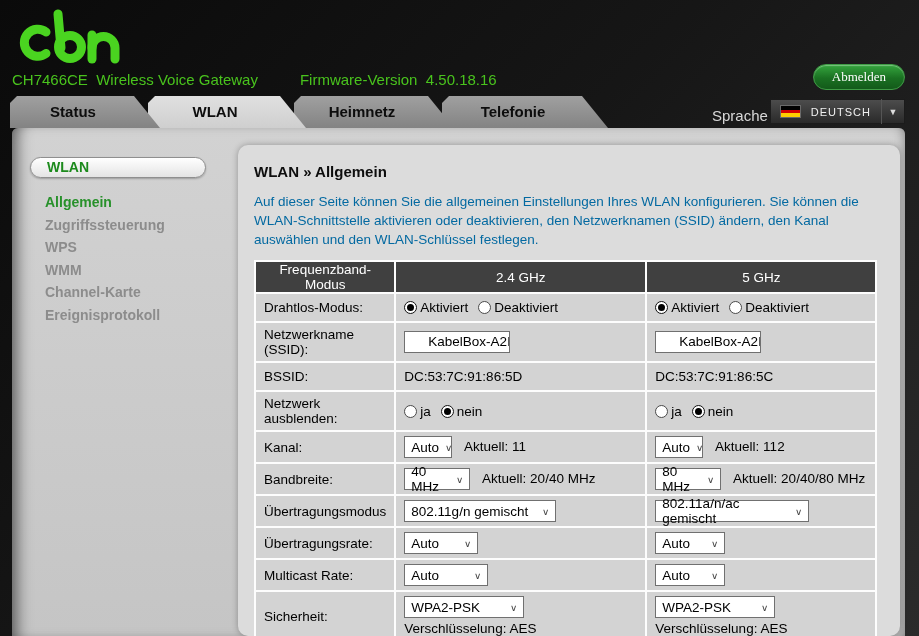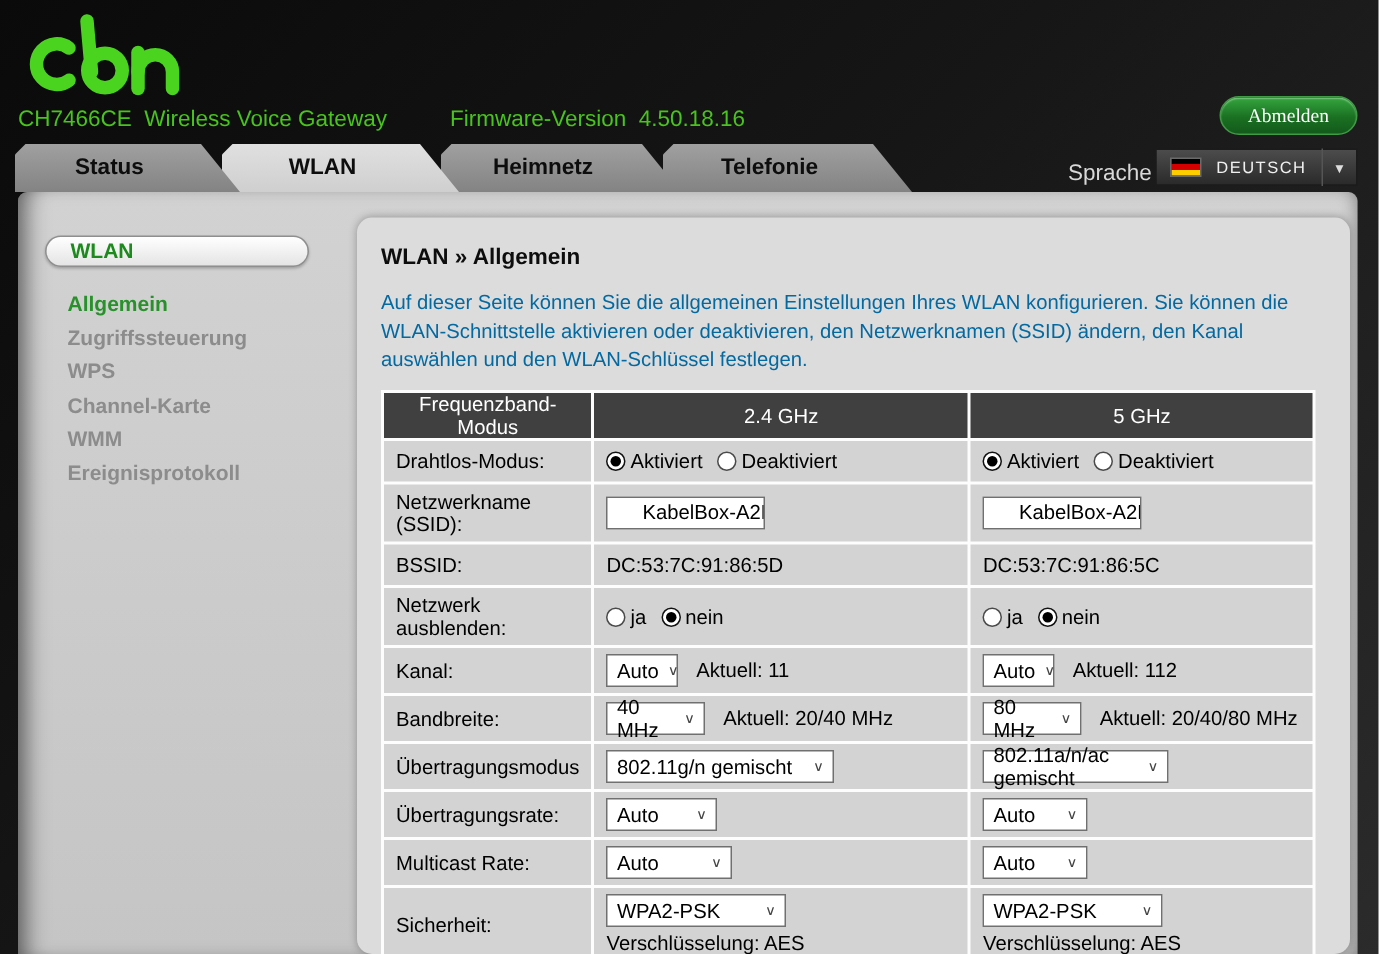--- a/index.html
+++ b/index.html
@@ -137,21 +137,21 @@
 
   
   .sel {
     display: inline-flex; justify-content: space-between; align-items: center;
     background: #fff; border: 1px solid #707070;
     padding: 2px 6px 2px 6px; font-size: 13.5px; height: 22px;
     vertical-align: middle; cursor: pointer;
   }
   .chev { font-size: 10px; color: #444; margin-left: 6px; transform: scaleY(.9); }
   .w48  { width: 48px; }  .w66 { width: 66px; }
-  .w152 { width: 152px; } .w154 { width: 124px; }
+  .w152 { width: 152px; } .w154 { width: 154px; }
   .w74  { width: 74px; }  .w84 { width: 84px; }  .w70 { width: 70px; }
   .w120 { width: 120px; }
   .aktuell { margin-left: 8px; }
   .enc-line { margin-top: 3px; font-size: 13.5px; }
 </style>
 </head>
 <body>
 
 <div class="header">
   <div class="logo">
@@ -187,22 +187,22 @@
 </div>
 
 <div class="wrapper">
 
   <div class="sidebar">
     <div class="side-pill">WLAN</div>
     <ul class="side-menu">
       <li class="active">Allgemein</li>
       <li>Zugriffssteuerung</li>
       <li>WPS</li>
+      <li>WMM</li>
       <li>Channel-Karte</li>
-      <li>WMM</li>
       <li>Ereignisprotokoll</li>
     </ul>
   </div>
 
   <div class="panel">
     <div class="breadcrumb">WLAN » Allgemein</div>
     <div class="desc">Auf dieser Seite können Sie die allgemeinen Einstellungen Ihres WLAN konfigurieren. Sie können die WLAN-Schnittstelle aktivieren oder deaktivieren, den Netzwerknamen (SSID) ändern, den Kanal auswählen und den WLAN-Schlüssel festlegen.</div>
 
     <table class="settings">
       <tbody>

